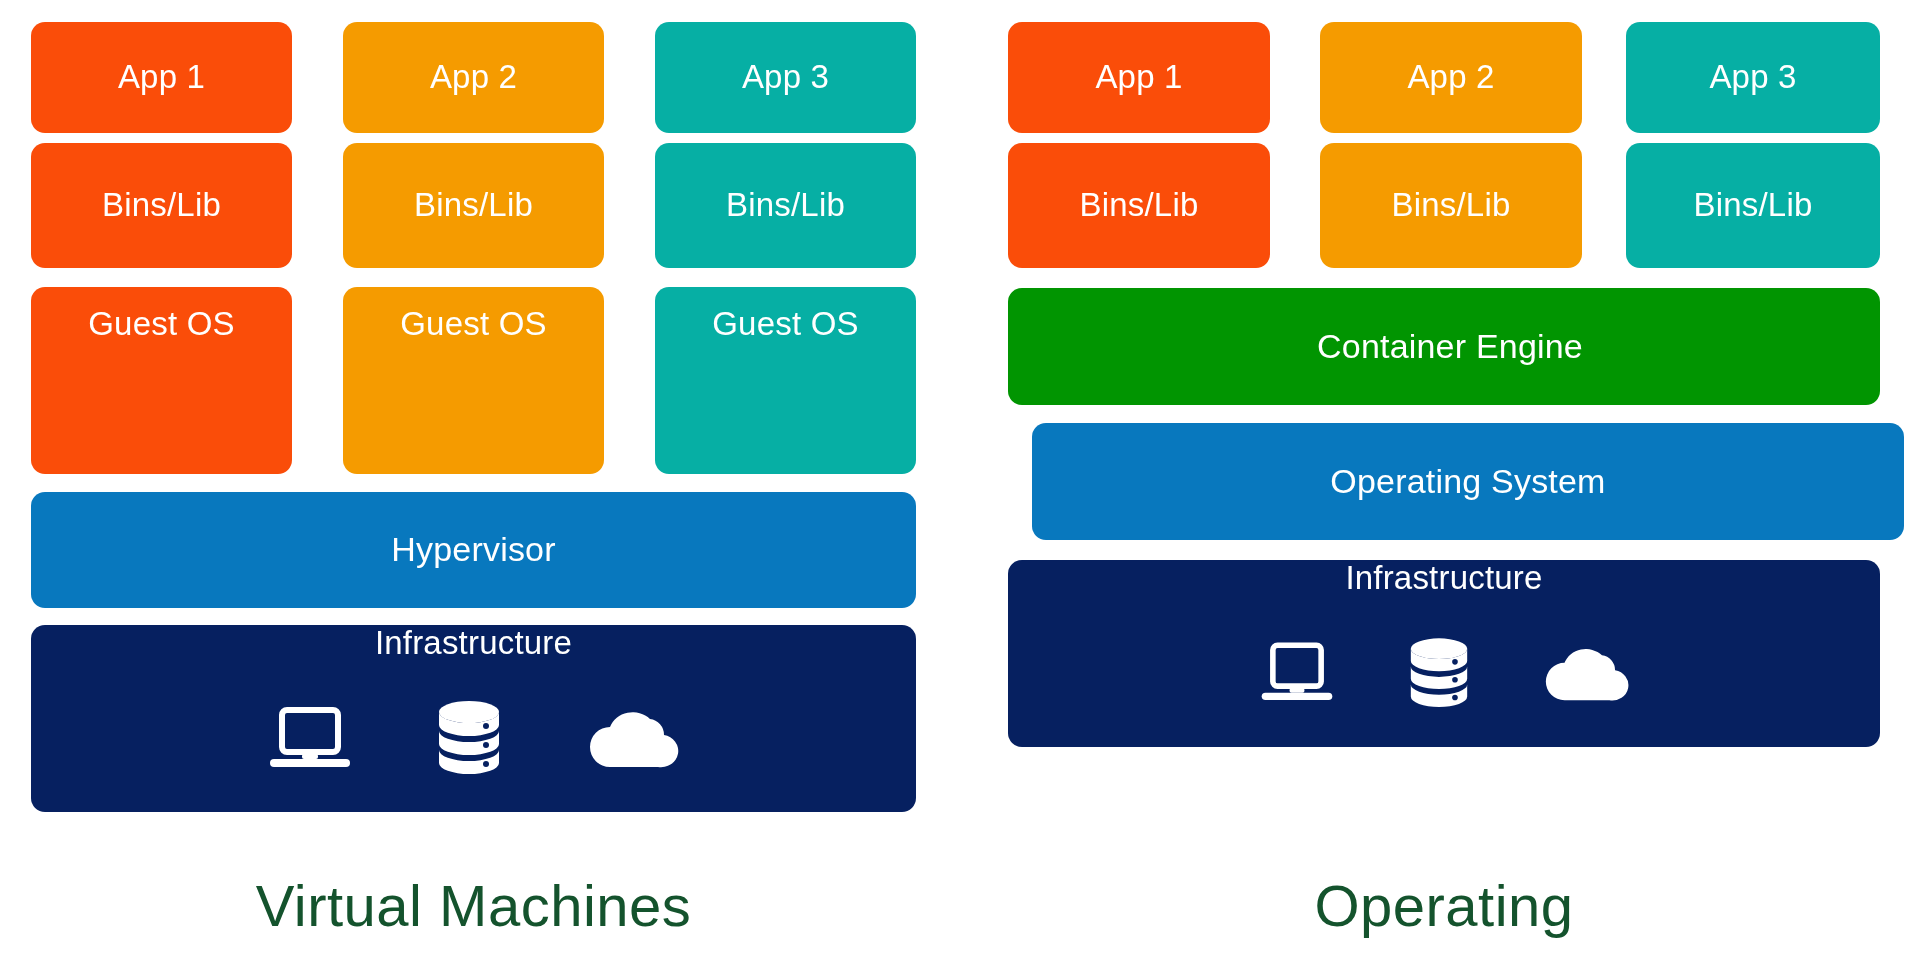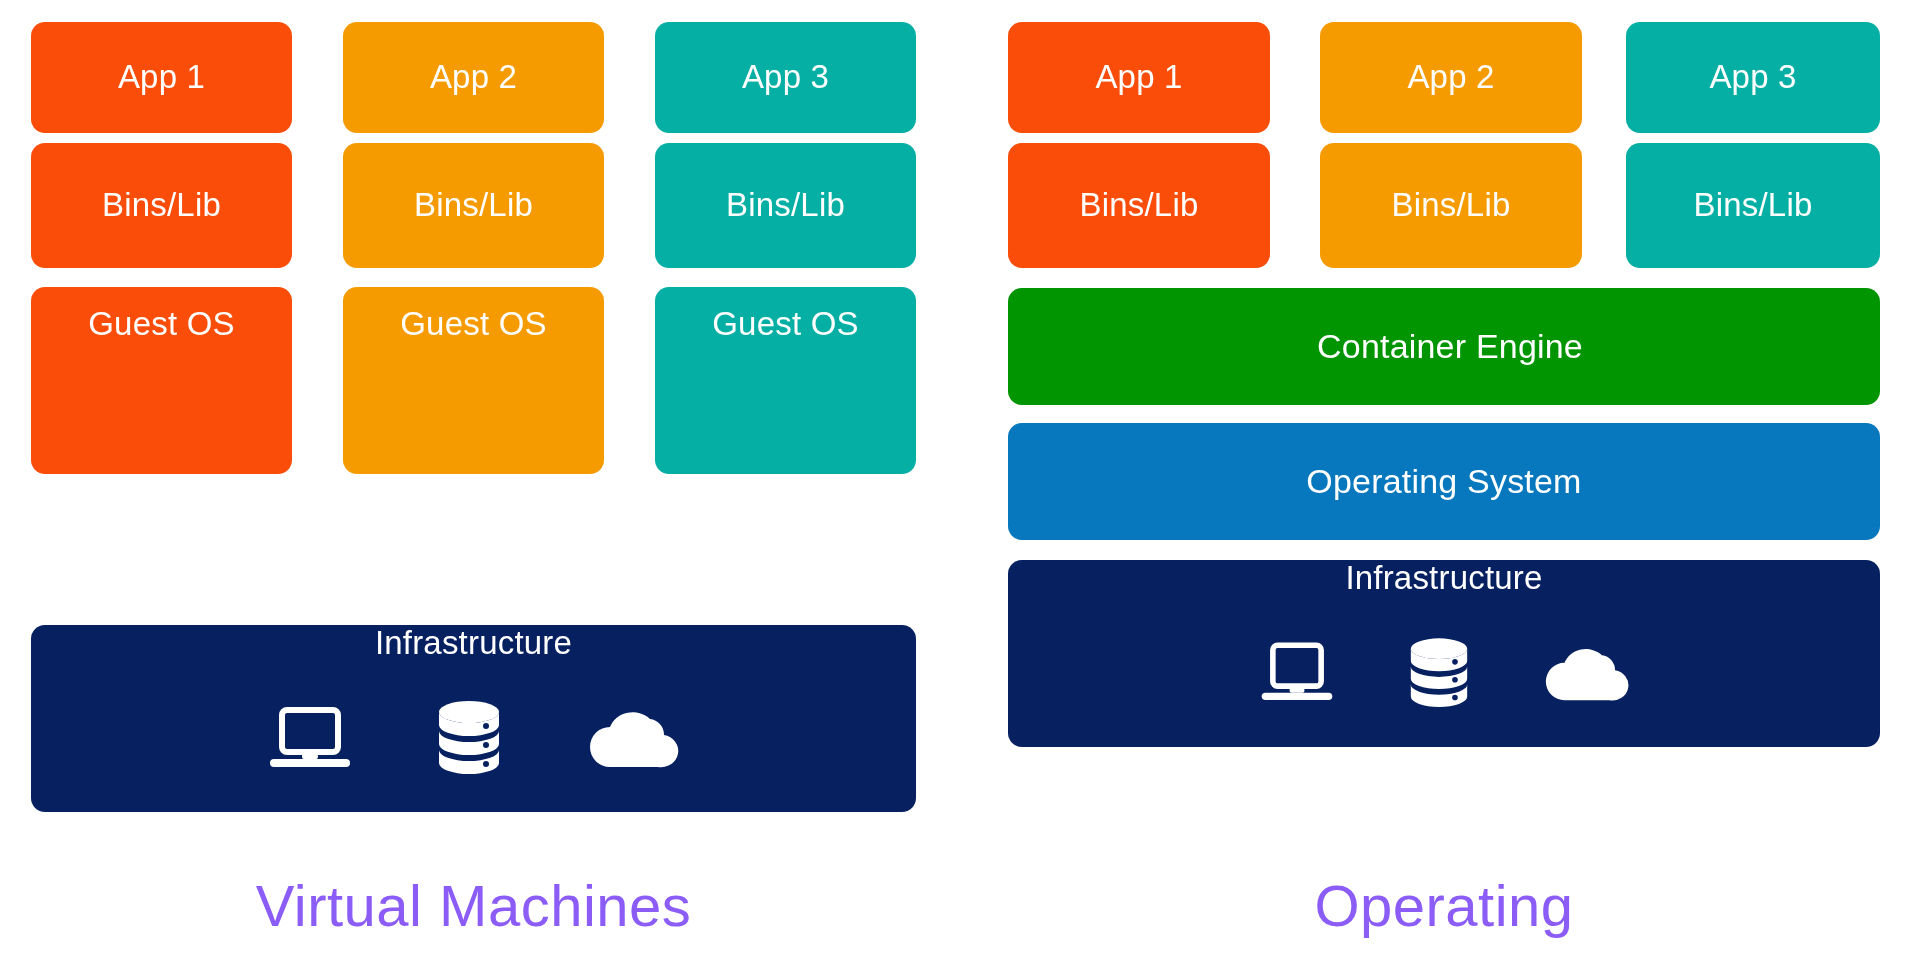--- a/index.html
+++ b/index.html
@@ -37,21 +37,21 @@
   }
   .lbl {
     display: block;
     white-space: nowrap;
   }
   .size-md { font-size: 33px; }
   .size-lg { font-size: 34px; }
 
   .panel-title {
     position: absolute;
-    color: #8b5cf6;
+    color: #14532d;
     font-size: 58px;
     font-weight: 400;
     text-align: center;
     white-space: nowrap;
     letter-spacing: 0.5px;
   }
 
   .icon-row {
     position: absolute;
     display: flex;
@@ -89,20 +89,23 @@
   <div class="box" style="left:31px; top:287px; width:261px; height:187px; background:#FA4D09;">
     <span class="lbl size-md" style="position:relative; top:-56px;">Guest OS</span>
   </div>
   <div class="box" style="left:343px; top:287px; width:261px; height:187px; background:#F59B00;">
     <span class="lbl size-md" style="position:relative; top:-56px;">Guest OS</span>
   </div>
   <div class="box" style="left:655px; top:287px; width:261px; height:187px; background:#06AFA4;">
     <span class="lbl size-md" style="position:relative; top:-56px;">Guest OS</span>
   </div>
 
+  <div class="box" style="left:31px; top:492px; width:885px; height:116px; background:#0878BE;">
+    <span class="lbl size-lg">Hypervisor</span>
+  </div>
 
   <div class="box top-label" style="left:31px; top:625px; width:885px; height:187px; background:#062060;">
     <span class="lbl size-md">Infrastructure</span>
   </div>
 
   <div class="icon-row" style="left:250px; top:695px; width:450px; height:90px; gap:84px;">
     <span class="ico">
       <svg width="84" height="72" viewBox="0 0 84 72">
         <rect x="14" y="6" width="56" height="42" rx="5" fill="none" stroke="#ffffff" stroke-width="6"></rect>
         <rect x="2" y="55" width="80" height="8" rx="4" fill="#ffffff"></rect>
@@ -146,21 +149,21 @@
     <span class="lbl size-md">Bins/Lib</span>
   </div>
   <div class="box" style="left:1626px; top:143px; width:254px; height:125px; background:#06AFA4;">
     <span class="lbl size-md">Bins/Lib</span>
   </div>
 
   <div class="box" style="left:1008px; top:288px; width:872px; height:117px; background:#019501;padding-left:12px;">
     <span class="lbl size-lg">Container Engine</span>
   </div>
 
-  <div class="box" style="left:1008px; top:423px; width:872px; height:117px; background:#0878BE;">
+  <div class="box" style="left:1032px; top:423px; width:872px; height:117px; background:#0878BE;">
     <span class="lbl size-lg">Operating System</span>
   </div>
 
   <div class="box top-label" style="left:1008px; top:560px; width:872px; height:187px; background:#062060;">
     <span class="lbl size-md">Infrastructure</span>
   </div>
 
   <div class="icon-row" style="left:1235px; top:632px; width:420px; height:86px; gap:72px;">
     <span class="ico">
       <svg width="78" height="68" viewBox="0 0 84 72">

